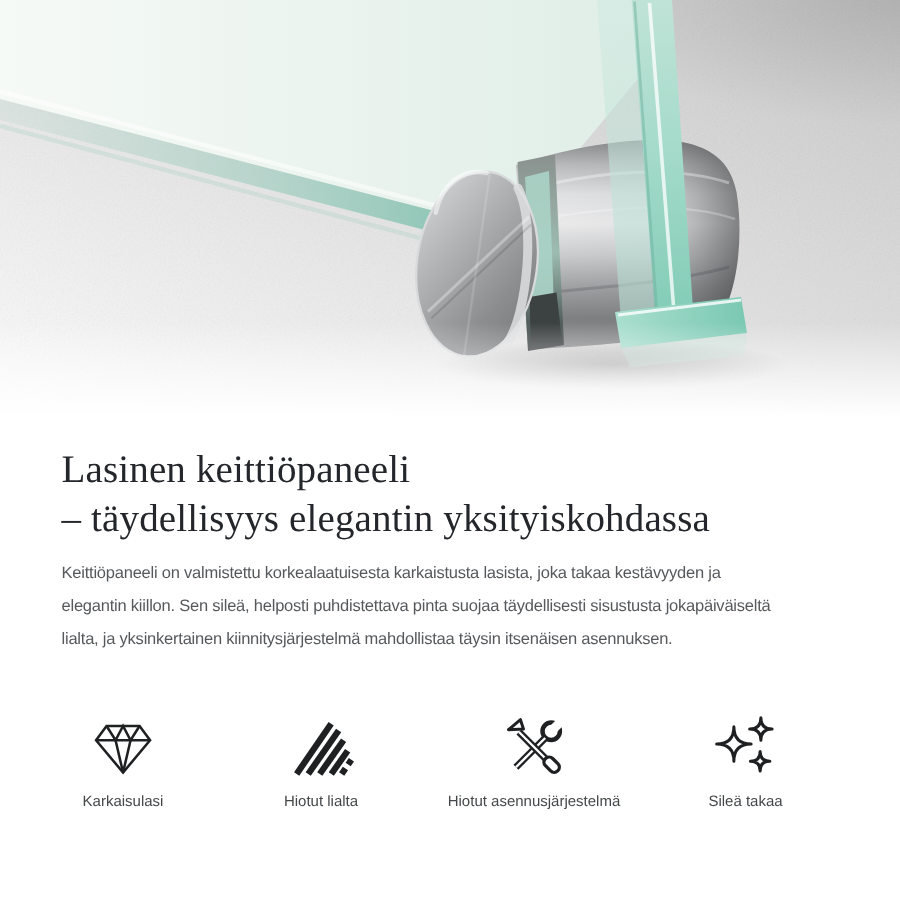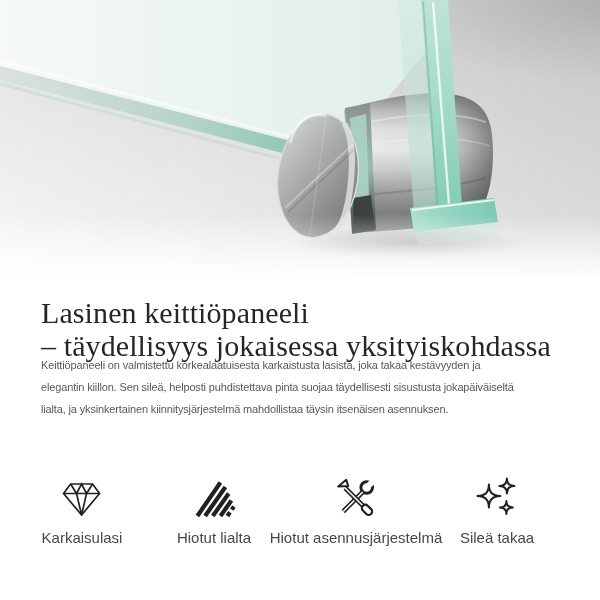--- a/index.html
+++ b/index.html
@@ -3,30 +3,30 @@
 <meta charset="utf-8">
 <style>
   html,body{margin:0;padding:0;background:#fff;}
   body{width:600px;height:600px;font-family:"Liberation Sans","DejaVu Sans",sans-serif;}
   #screen{position:relative;width:600px;height:600px;overflow:hidden;background:#fff;}
 
   .hero{position:absolute;top:0;left:0;width:600px;height:278px;display:block;}
 
   .headline{position:absolute;top:296px;left:41px;margin:0;font-weight:400;
     font-family:"Liberation Serif","DejaVu Serif",serif;
-    font-size:30px;line-height:33px;color:#23262a;letter-spacing:.1px;}
+    font-size:26px;line-height:33px;color:#23262a;letter-spacing:.1px;}
   .headline span{display:block;white-space:nowrap;}
 
-  .body-copy{position:absolute;top:354px;left:41px;margin:0;
+  .body-copy{position:absolute;top:371px;left:41px;margin:0;
     font-size:11px;line-height:22px;color:#56595c;letter-spacing:-.15px;}
   .body-copy span{display:block;white-space:nowrap;}
 
   .feature{position:absolute;top:477px;transform:translateX(-50%);text-align:center;}
   .feature .icon{display:block;margin:0 auto;width:44px;height:44px;}
-  .feature .label{display:block;margin-top:8px;font-size:15px;color:#45484a;white-space:nowrap;}
+  .feature .label{display:block;margin-top:8px;font-size:10px;color:#45484a;white-space:nowrap;}
   .f1{left:82px;} .f2{left:214px;} .f3{left:356px;} .f4{left:497px;}
 
   .ic{stroke:#1e2022;fill:none;stroke-width:1.7;}
 </style>
 </head>
 <body>
 
 <div id="screen">
 
   <svg class="hero" viewBox="0 0 600 278" aria-hidden="true">
@@ -157,21 +157,21 @@
       <path d="M293 216 L350 145" stroke="rgba(0,0,0,0.12)" stroke-width="1.5" fill="none"></path>
       <path d="M318 114 L318 238" stroke="rgba(255,255,255,0.15)" stroke-width="1.6" fill="none"></path>
       <path d="M286 146 C288 124 301 114 316 115" stroke="rgba(255,255,255,0.5)" stroke-width="3" fill="none" stroke-linecap="round"></path>
     </g>
 
     <rect x="0" y="215" width="600" height="63" fill="url(#fadeG)"></rect>
   </svg>
 
   <h1 class="headline">
     <span>Lasinen keittiöpaneeli</span>
-    <span>– täydellisyys jokaisessa yksityiskohdassa</span>
+    <span>– täydellisyys elegantin yksityiskohdassa</span>
   </h1>
 
   <p class="body-copy">
     <span>Keittiöpaneeli on valmistettu korkealaatuisesta karkaistusta lasista, joka takaa kestävyyden ja</span>
     <span>elegantin kiillon. Sen sileä, helposti puhdistettava pinta suojaa täydellisesti sisustusta jokapäiväiseltä</span>
     <span>lialta, ja yksinkertainen kiinnitysjärjestelmä mahdollistaa täysin itsenäisen asennuksen.</span>
   </p>
 
   <div class="feature f1">
     <svg class="icon" viewBox="0 0 44 44">

